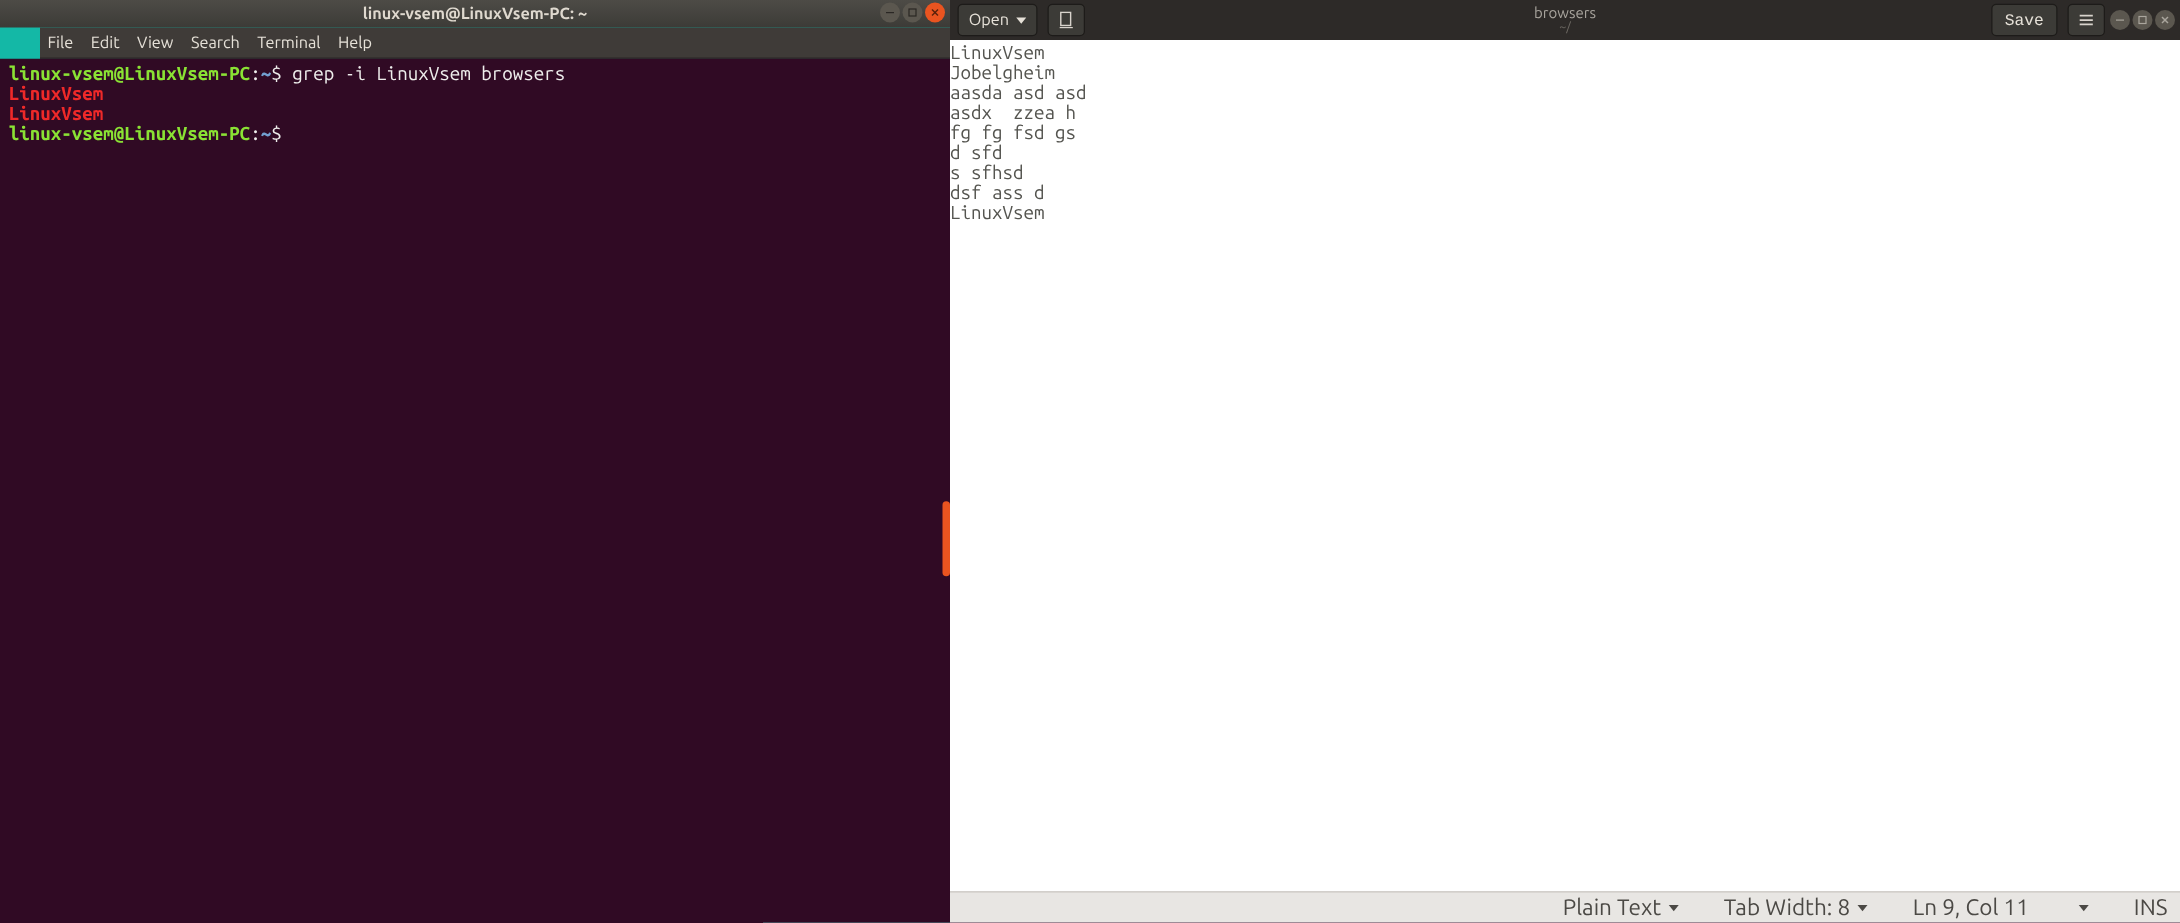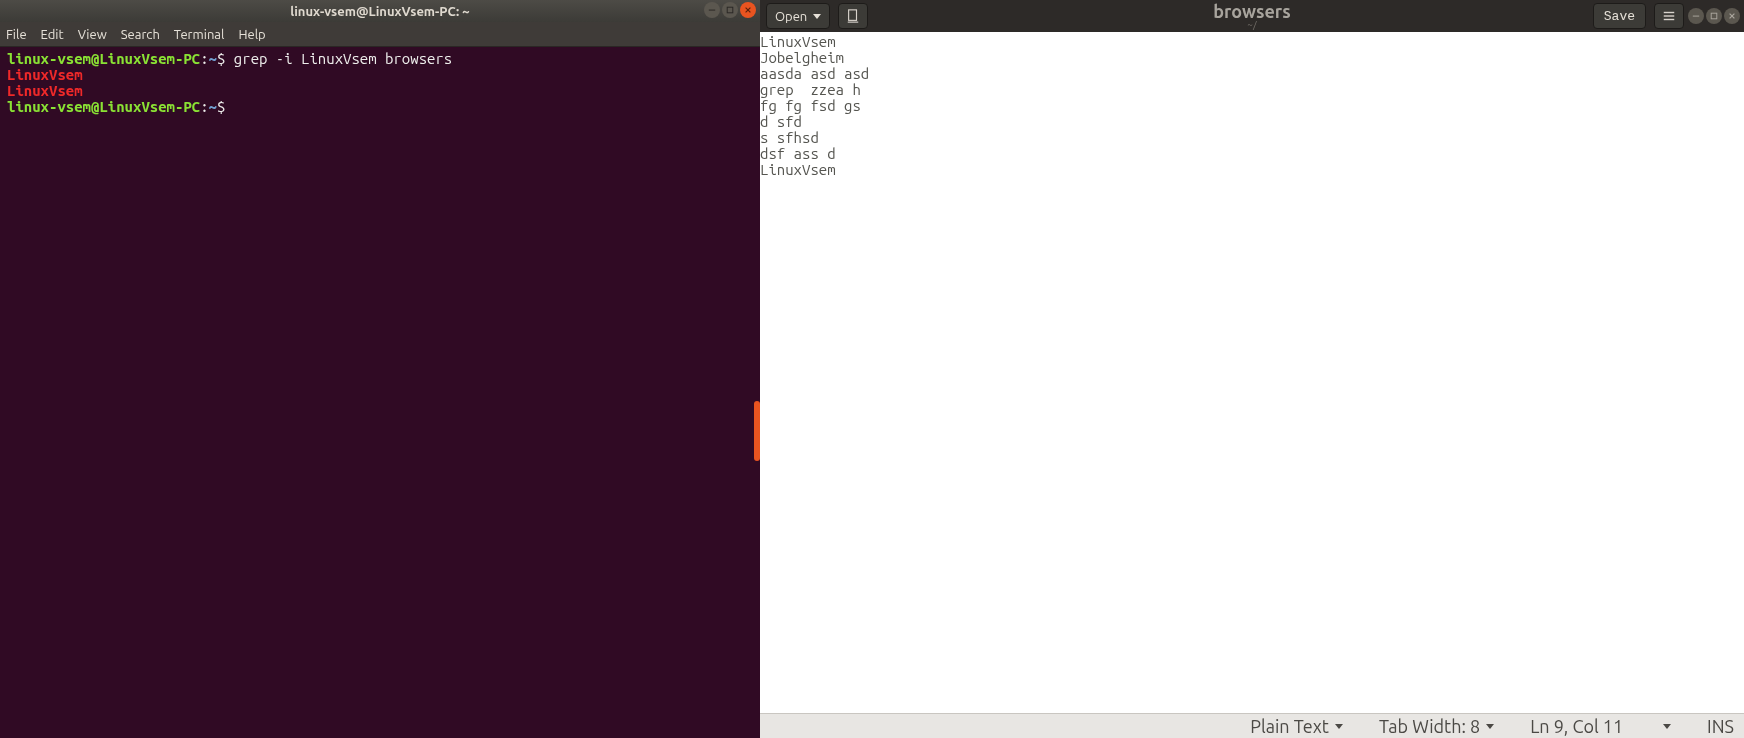--- a/index.html
+++ b/index.html
@@ -64,20 +64,21 @@
   .term-menubar {
     height: 24px;
     background: #3f3b38;
     display: flex;
     align-items: center;
     padding: 0 6px;
     gap: 14px;
     color: #e6e1d8;
     font-size: 13px;
     border-bottom: 1px solid #2a2724;
+    margin-left: 32px;
   }
   .term-menubar span { cursor: default; }
   .term-body {
     flex: 1;
     background: #2c0b1e;
     background: #300a24;
     padding: 4px 7px;
     font-family: "Ubuntu Mono","DejaVu Sans Mono",monospace;
     font-size: 15px;
     line-height: 16px;
@@ -146,21 +147,21 @@
     justify-content: center;
     margin-left: 4px;
   }
   .gedit-title-center {
     position: absolute;
     left: 0; right: 0;
     text-align: center;
     pointer-events: none;
     line-height: 1.0;
   }
-  .gedit-title-main { color: #a8a49d; font-size: 18px; font-weight: bold;}
+  .gedit-title-main { color: #a8a49d; font-size: 12px; font-weight: normal;}
   .gedit-title-sub  { color: #706c66; font-size: 10px; }
   .gedit-header-right {
     position: absolute;
     right: 4px;
     display: flex;
     align-items: center;
     gap: 4px;
     font-family: Liberation Mono, monospace;
   }
   .gedit-save-btn {
@@ -293,21 +294,21 @@
           <div class="win-btn">
             <svg viewBox="0 0 10 10">
                 <line x1="2" y1="2" x2="8" y2="8" stroke="#aaa69d" stroke-width="1.5"></line>
                 <line x1="8" y1="2" x2="2" y2="8" stroke="#aaa69d" stroke-width="1.5"></line>
               </svg>
           </div>
         </div>
       </div>
     </div>
 
-    <div class="gedit-body" id="gedit-lines"><div>LinuxVsem</div><div>Jobelgheim</div><div>aasda asd asd</div><div>grep  zzea h</div><div>fg fg fsd gs</div><div>d sfd</div><div>s sfhsd</div><div>dsf ass d</div><div>LinuxVsem</div></div>
+    <div class="gedit-body" id="gedit-lines"><div>LinuxVsem</div><div>Jobelgheim</div><div>aasda asd asd</div><div>asdx  zzea h</div><div>fg fg fsd gs</div><div>d sfd</div><div>s sfhsd</div><div>dsf ass d</div><div>LinuxVsem</div></div>
 
     <div class="gedit-statusbar">
       <div class="status-item">
         <span>Plain Text</span>
         <span class="dd-caret"></span>
       </div>
       <div class="status-item">
         <span>Tab Width: 8</span>
         <span class="dd-caret"></span>
       </div>

